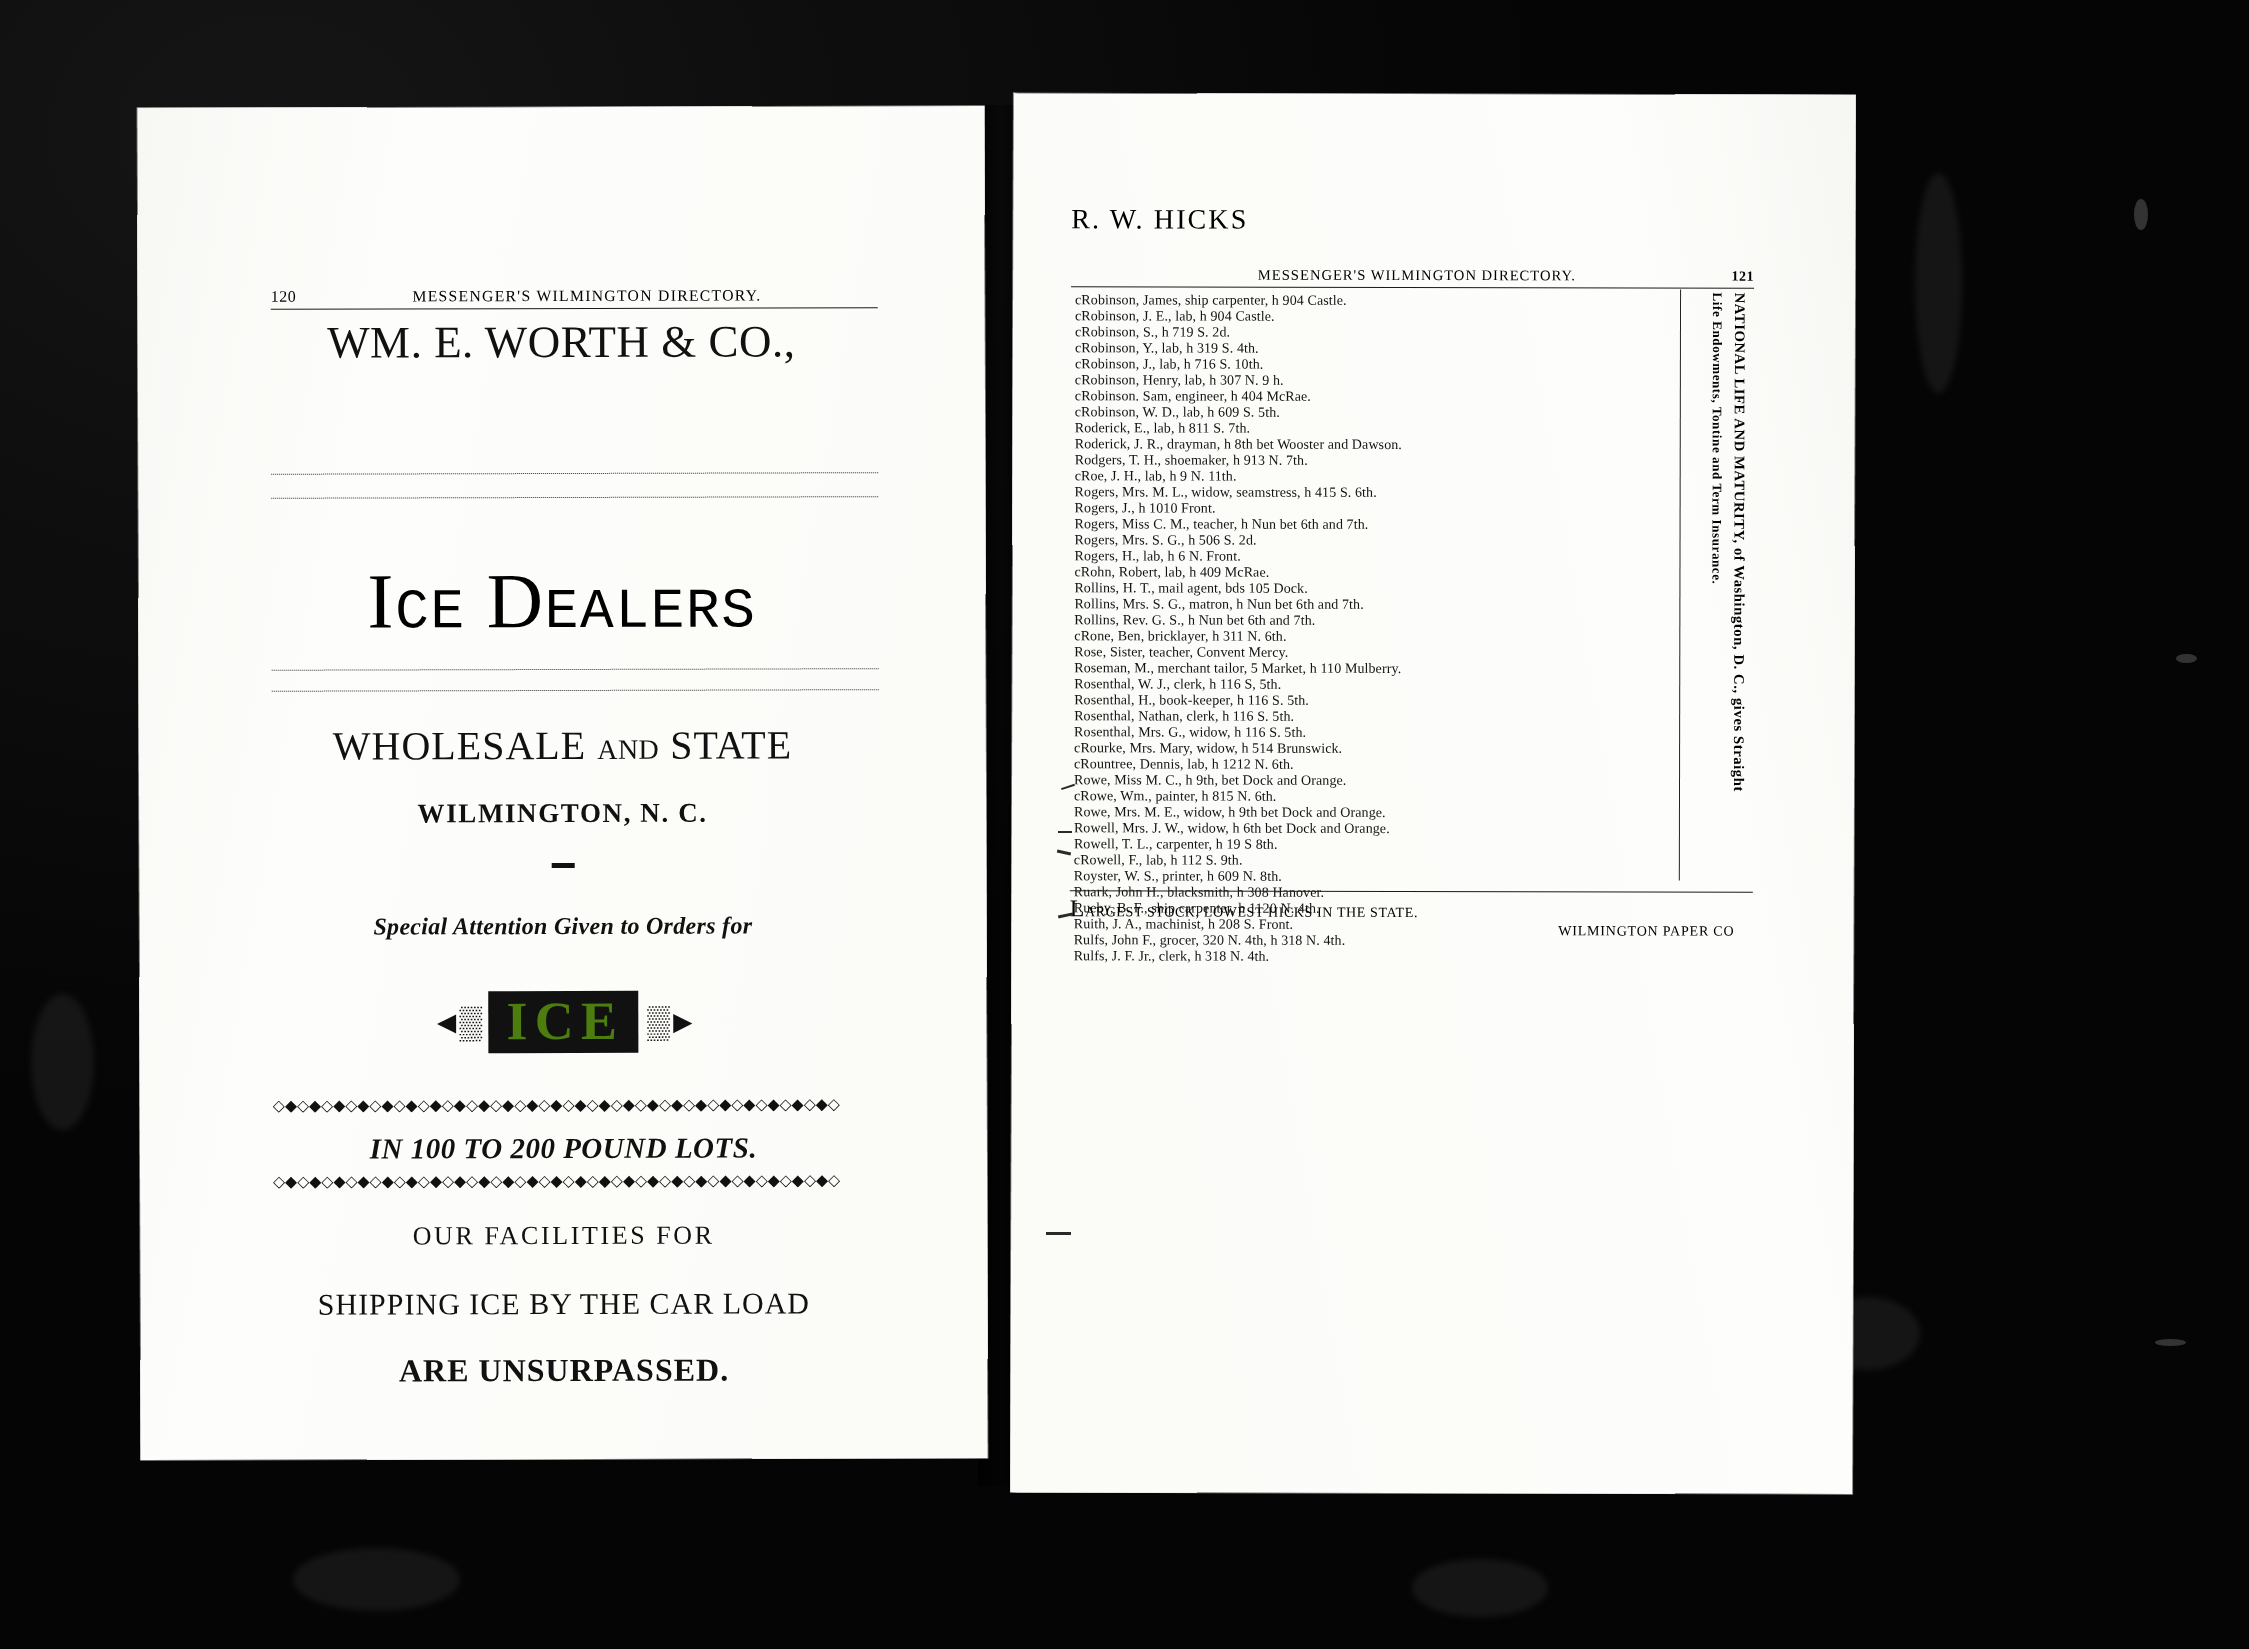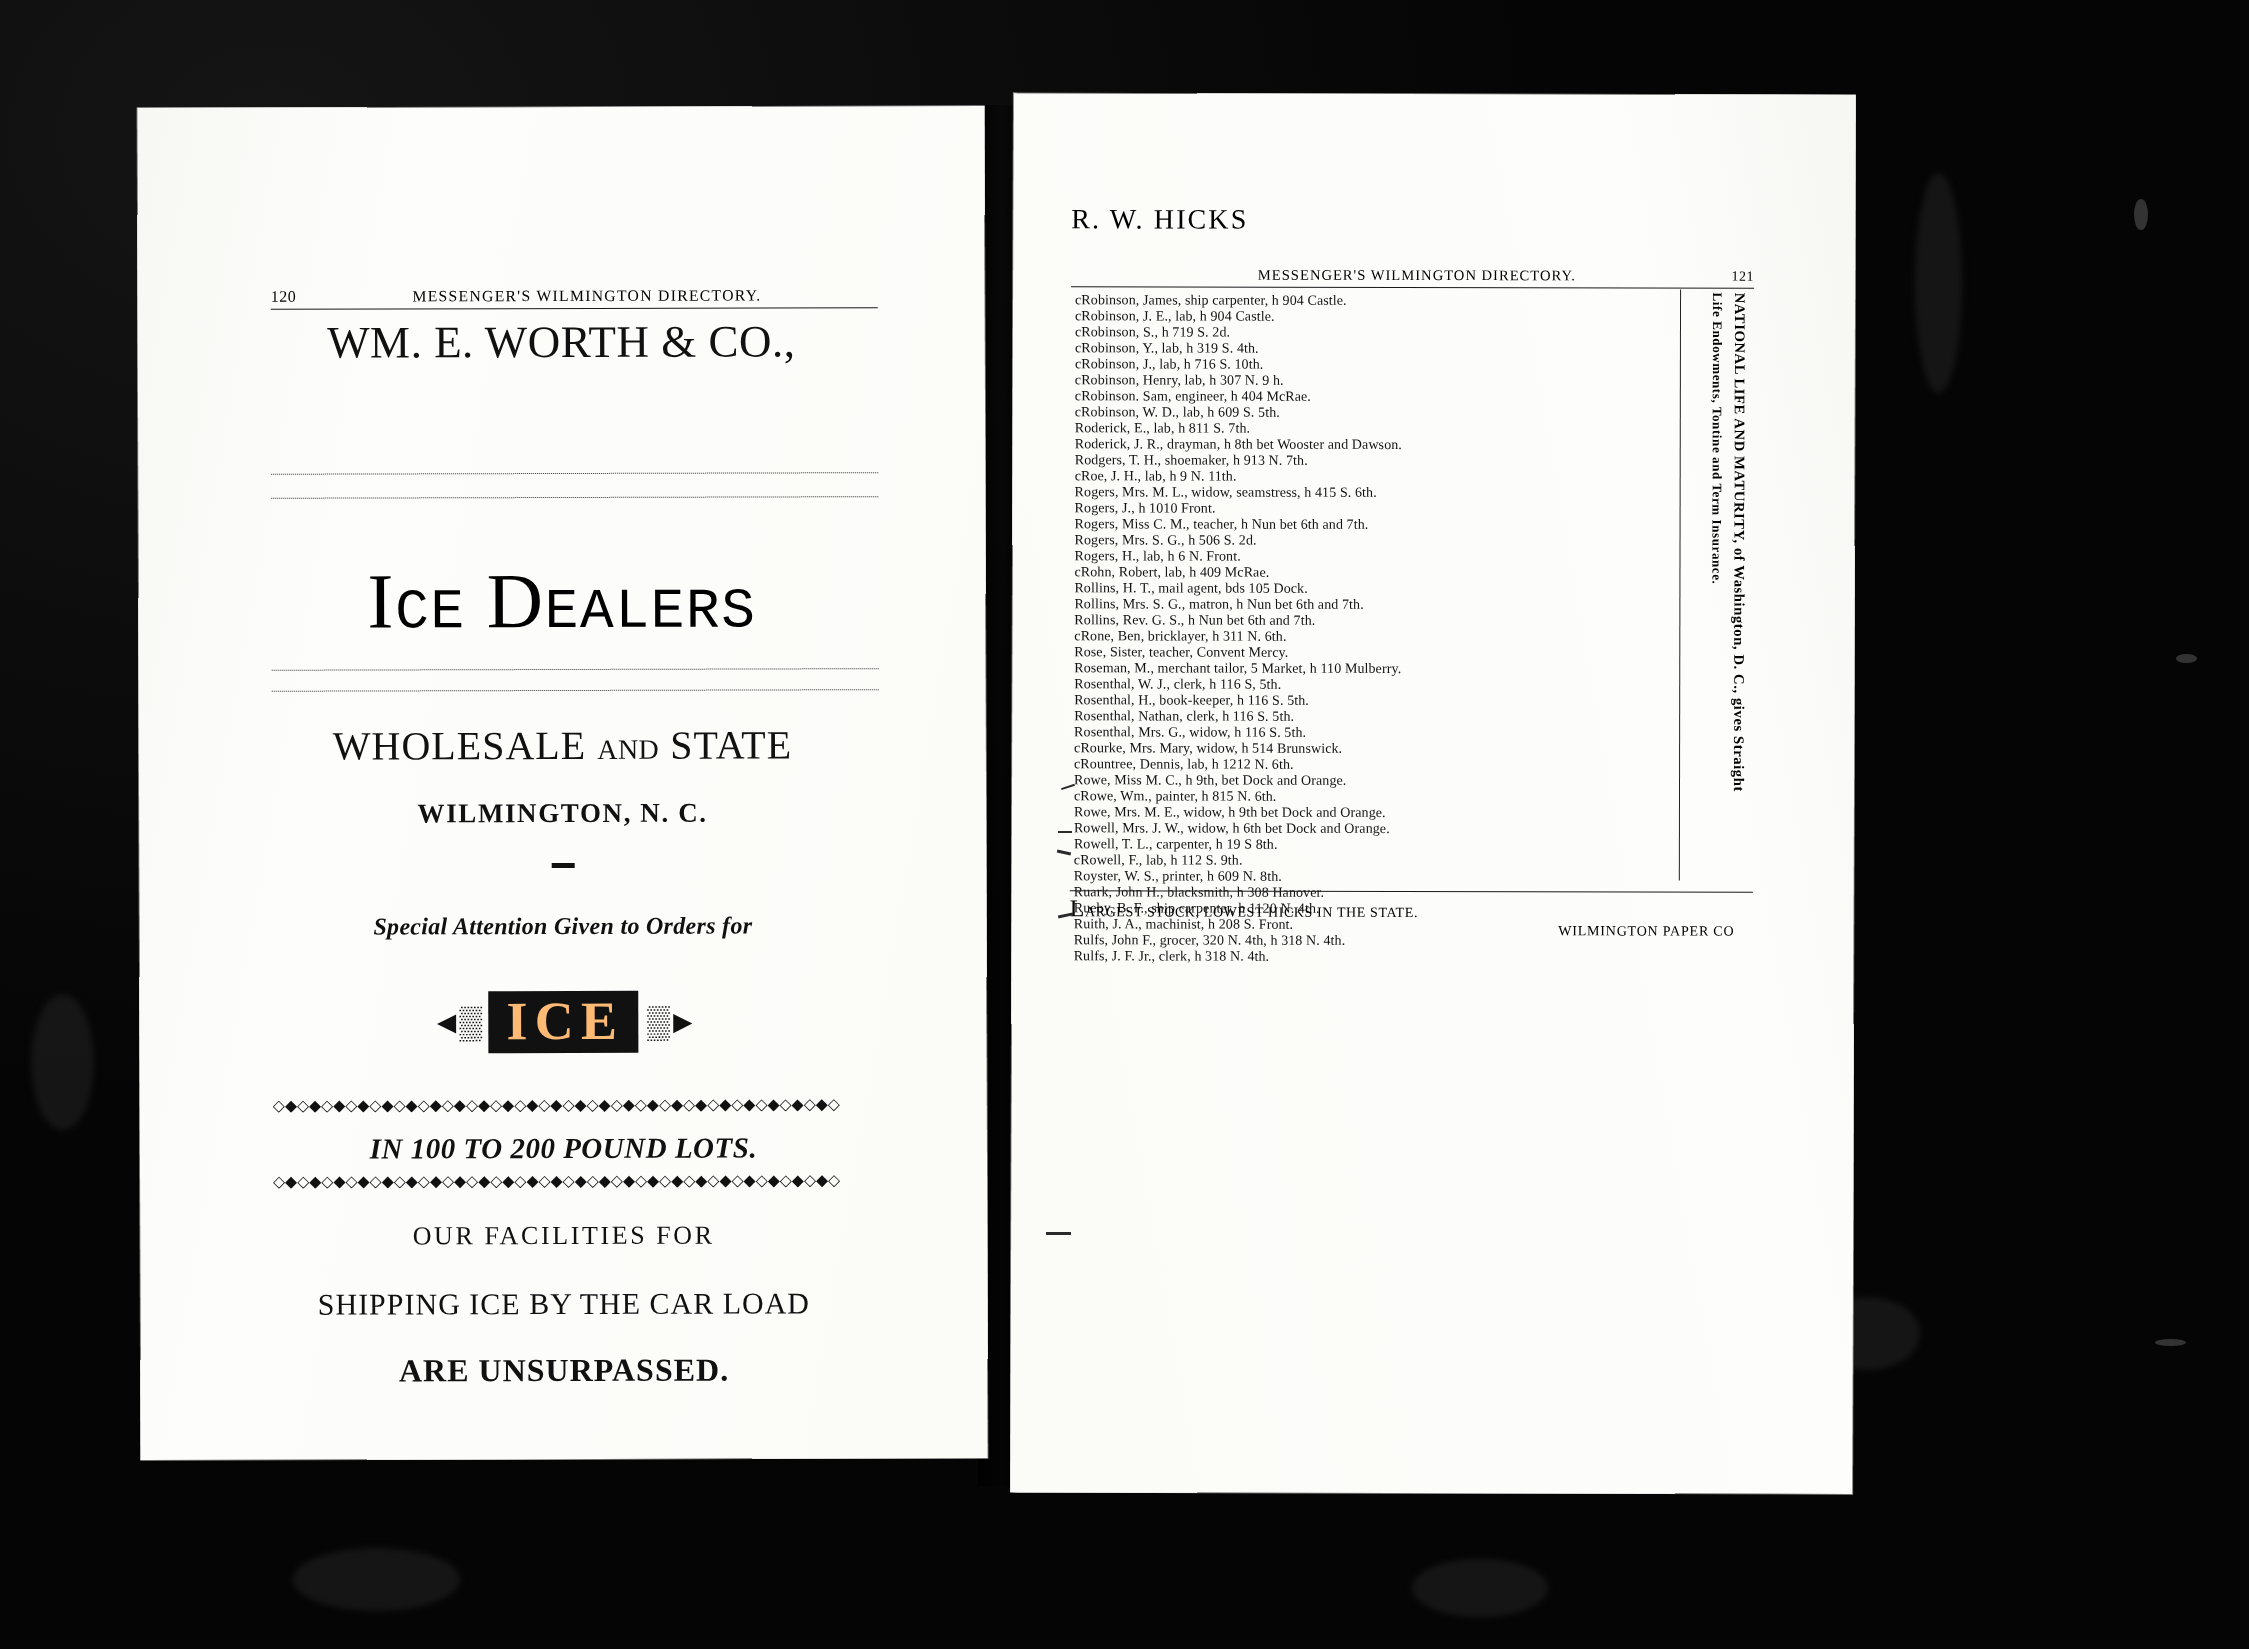--- a/index.html
+++ b/index.html
@@ -161,21 +161,21 @@
     transform: translateX(-50%);
     display: flex;
     align-items: center;
     gap: 9.4px;
   }
   .ice-word {
     font-size: 54px;
     font-weight: bold;
     letter-spacing: 7.3px;
     background: #111;
-    color: #fdba74;
+    color: #4d7c0f;
     padding: 3.1px 13.6px 5.2px 18px;
     line-height: 1;
   }
   .ice-orn {
     font-size: 32px;
     letter-spacing: -3.1px;
     color: #111;
   }
   .orn-band {
     position: absolute;
@@ -248,20 +248,21 @@
   .rp-folio-title {
     flex: 1;
     text-align: center;
     font-size: 14.6px;
     letter-spacing: 1px;
     padding-left: 31px;
   }
   .rp-folio-num {
     font-size: 14px;
     letter-spacing: 0.5px;
+    font-weight: bold;
   }
   .entries {
     position: absolute;
     left: 62px;
     top: 199px;
     width: 596px;
     font-size: 14px;
     line-height: 16px;
     color: #131313;
     letter-spacing: 0.1px;

